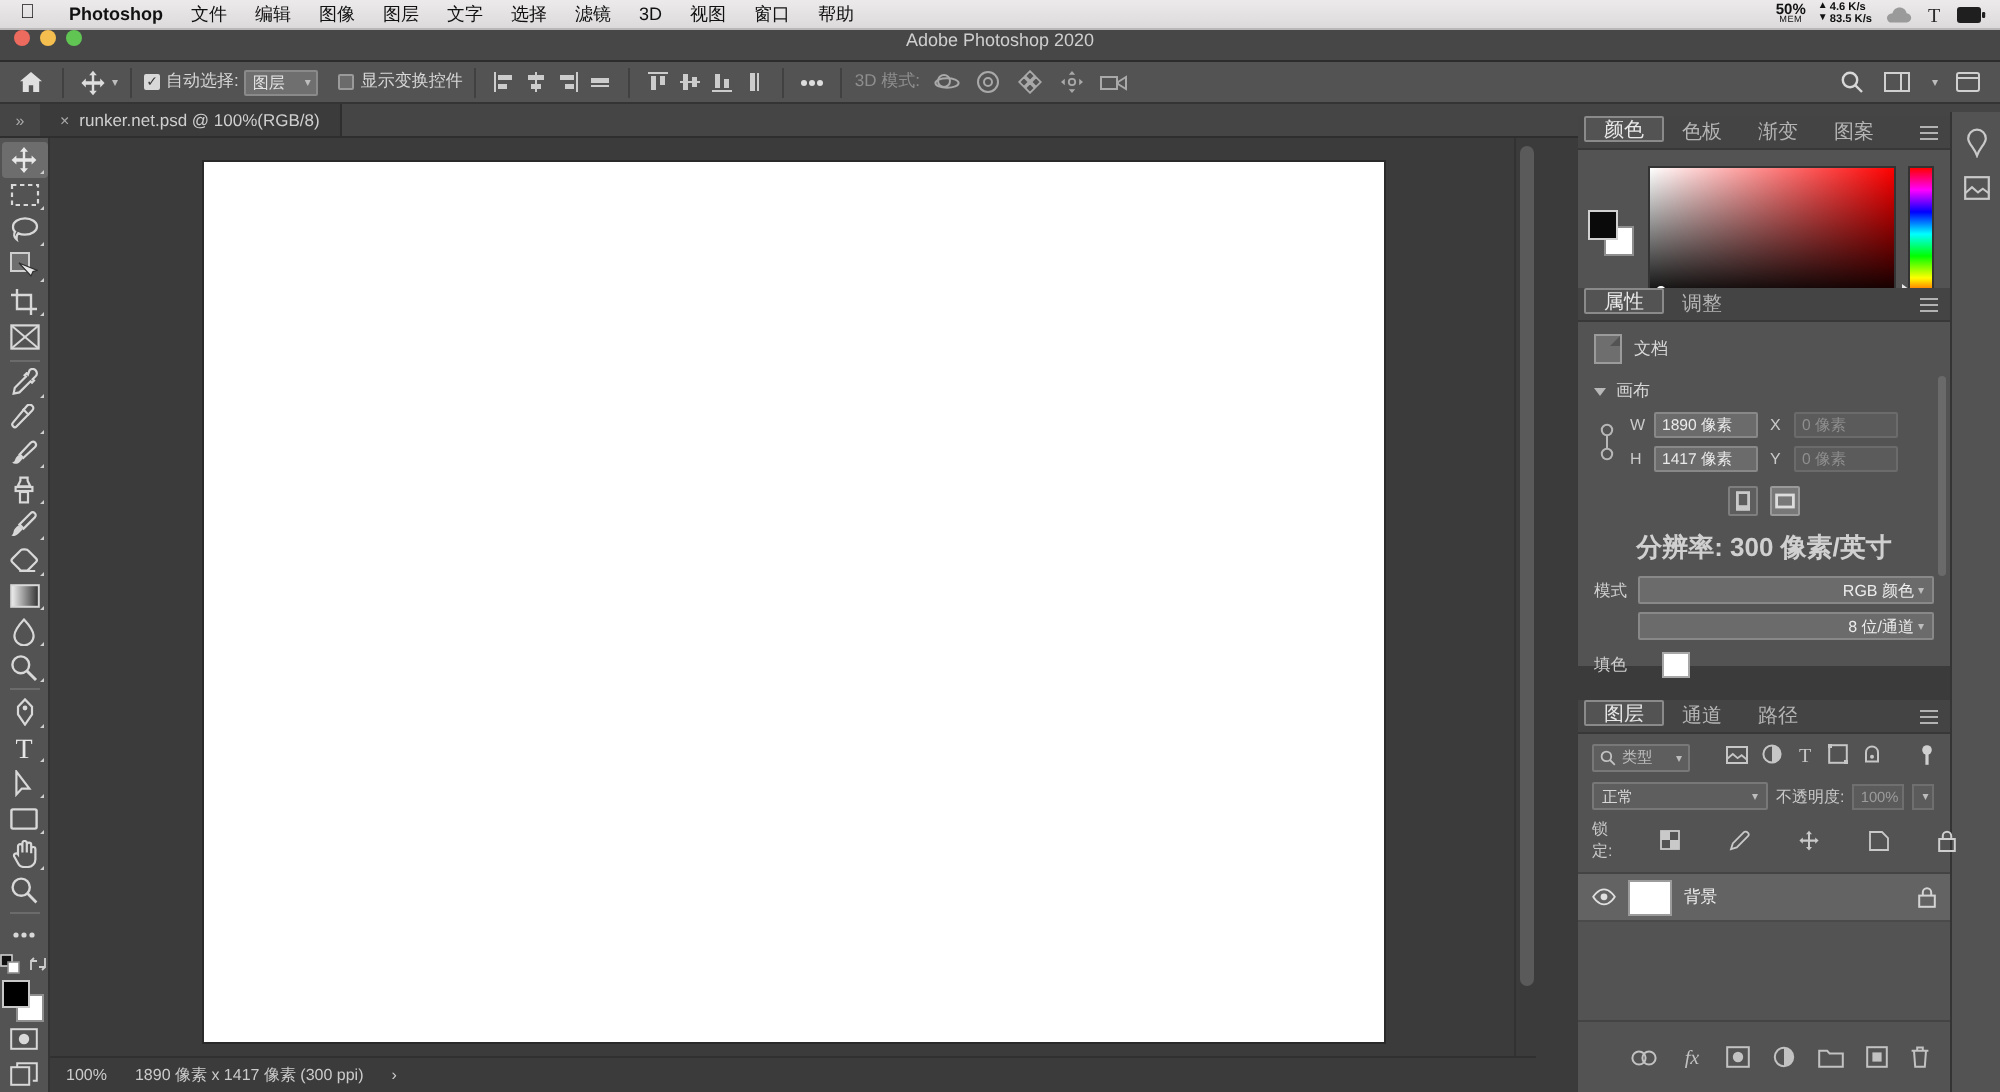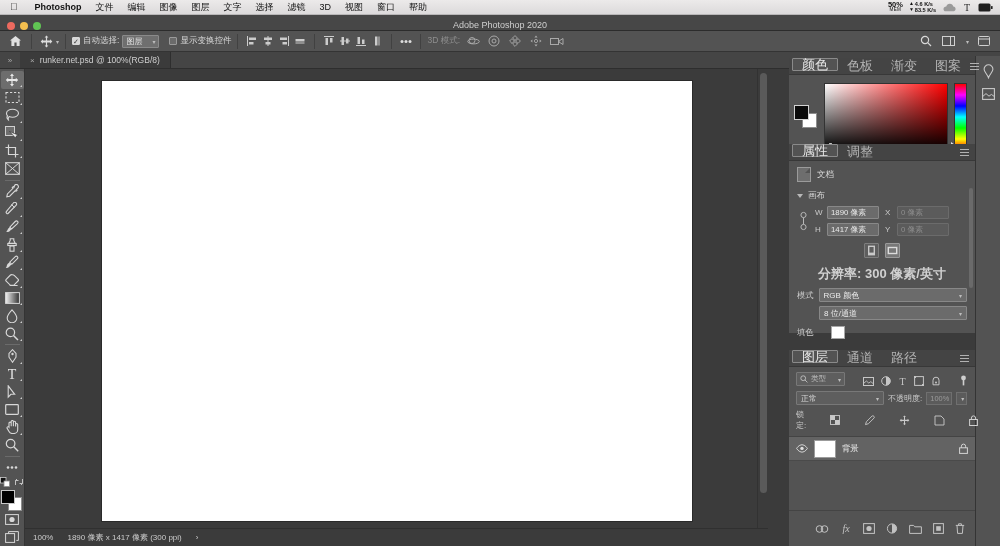--- a/index.html
+++ b/index.html
@@ -31,21 +31,21 @@
   .memblk .lbl { font-size: 4.6px; letter-spacing: .3px; }
   .netblk { display: flex; flex-direction: column; justify-content: center; line-height: 1.15; font-size: 5.6px; font-weight: bold; }
   .netblk .row { display: flex; align-items: center; gap: 1px; }
   .netblk .arr { font-size: 5px; }
   .macbar svg { display: block; }
 
   
   .titlebar {
     position: absolute; top: 15px; left: 0; width: 1000px; height: 16px;
     background: #474747;
-    display: flex; align-items: flex-end;
+    display: flex; align-items: flex-start;
     border-bottom: 1px solid #2c2c2c;
   }
   .traffic { display: flex; gap: 5px; padding-left: 7px; }
   .dot { width: 8px; height: 8px; border-radius: 50%; }
   .dot.r { background: #ed6a5f; }
   .dot.y { background: #f5bf4f; }
   .dot.g { background: #61c554; }
   .titletext {
     position: absolute; left: 0; right: 0; text-align: center;
     font-size: 9px; color: #cfcfcf;
@@ -146,21 +146,21 @@
     display: flex; flex-direction: column; align-items: center; gap: 3px; padding-top: 6px;
   }
   .railbtn { width: 21px; height: 19px; display: flex; align-items: center; justify-content: center; }
   .dock { position: absolute; right: 25px; width: 186px; background: #535353; }
   .panelhdr {
     height: 17px; background: #444; display: flex; align-items: stretch;
     border-bottom: 1px solid #383838;
   }
   .ptab {
     display: flex; align-items: center; padding: 0 9px;
-    font-size: 13px; color: #b4b4b4; white-space: nowrap;
+    font-size: 10px; color: #b4b4b4; white-space: nowrap;
   }
   .ptab.sel { background: #535353; color: #e8e8e8; }
   .hmenu { margin-left: auto; display: flex; align-items: center; padding-right: 6px; }
   .burger { width: 9px; height: 7px; display: flex; flex-direction: column; justify-content: space-between; }
   .burger i { height: 1px; background: #b2b2b2; display: block; }
 
   
   .colorbody { height: 84px; display: flex; align-items: center; padding: 5px 8px 5px 5px; gap: 6px; }
   .cswatch { position: relative; width: 24px; height: 24px; }
   .cswatch .f { position: absolute; left: 0; top: 0; width: 15px; height: 15px; background: #0a0a0a; border: 1px solid #d2d2d2; }
@@ -195,29 +195,29 @@
     display: flex; align-items: center; padding: 0 3px;
   }
   .finput.ph { background: #5b5b5b; border-color: #6b6b6b; color: #8e8e8e; }
   .orientrow { display: flex; justify-content: center; gap: 6px; padding: 5px 0 4px; }
   .obtn { width: 15px; height: 15px; border: 1px solid #7e7e7e; background: #5e5e5e; display: flex; align-items: center; justify-content: center; border-radius: 1px; }
   .obtn.on { background: #787878; border-color: #9a9a9a; }
   .resrow { text-align: center; font-size: 13px; color: #d0d0d0; padding: 3px 0 5px; font-weight: bold; }
   .moderow { display: flex; align-items: center; gap: 5px; padding: 0 8px 4px 8px; font-size: 8.3px; color: #cfcfcf; }
   .mselect {
     flex: 1; height: 14px; background: #6b6b6b; border: 1px solid #888; border-radius: 1px;
-    display: flex; align-items: center; justify-content: space-between;
+    display: flex; align-items: center; justify-content: flex-end;
     padding: 0 4px; font-size: 8px; color: #ececec;
   }
   .fillrow { display: flex; align-items: center; gap: 17px; padding: 2px 8px 6px 8px; font-size: 8.3px; color: #cfcfcf; }
   .fillsw { width: 14px; height: 13px; background: #fff; border: 1px solid #a7a7a7; }
   .pscroll { position: absolute; right: 2px; top: 44px; width: 4px; height: 100px; background: #6a6a6a; border-radius: 2px; }
 
   
-  .filterrow { display: flex; align-items: flex-end; gap: 18px; padding: 5px 7px; }
+  .filterrow { display: flex; align-items: flex-start; gap: 18px; padding: 5px 7px; }
   .fsearch {
     display: flex; align-items: center; gap: 3px;
     width: 56px; height: 14px; background: #5e5e5e; border: 1px solid #787878;
     border-radius: 1px; padding: 0 3px; font-size: 7.6px; color: #bdbdbd;
   }
   .ficons { display: flex; align-items: center; gap: 7px; color: #c6c6c6; }
   .blendrow { display: flex; align-items: center; gap: 4px; padding: 0 7px 4px 7px; font-size: 8px; color: #c9c9c9; }
   .bsel {
     width: 88px; height: 14px; background: #5e5e5e; border: 1px solid #787878; border-radius: 1px;
     display: flex; align-items: center; justify-content: space-between; padding: 0 4px;

